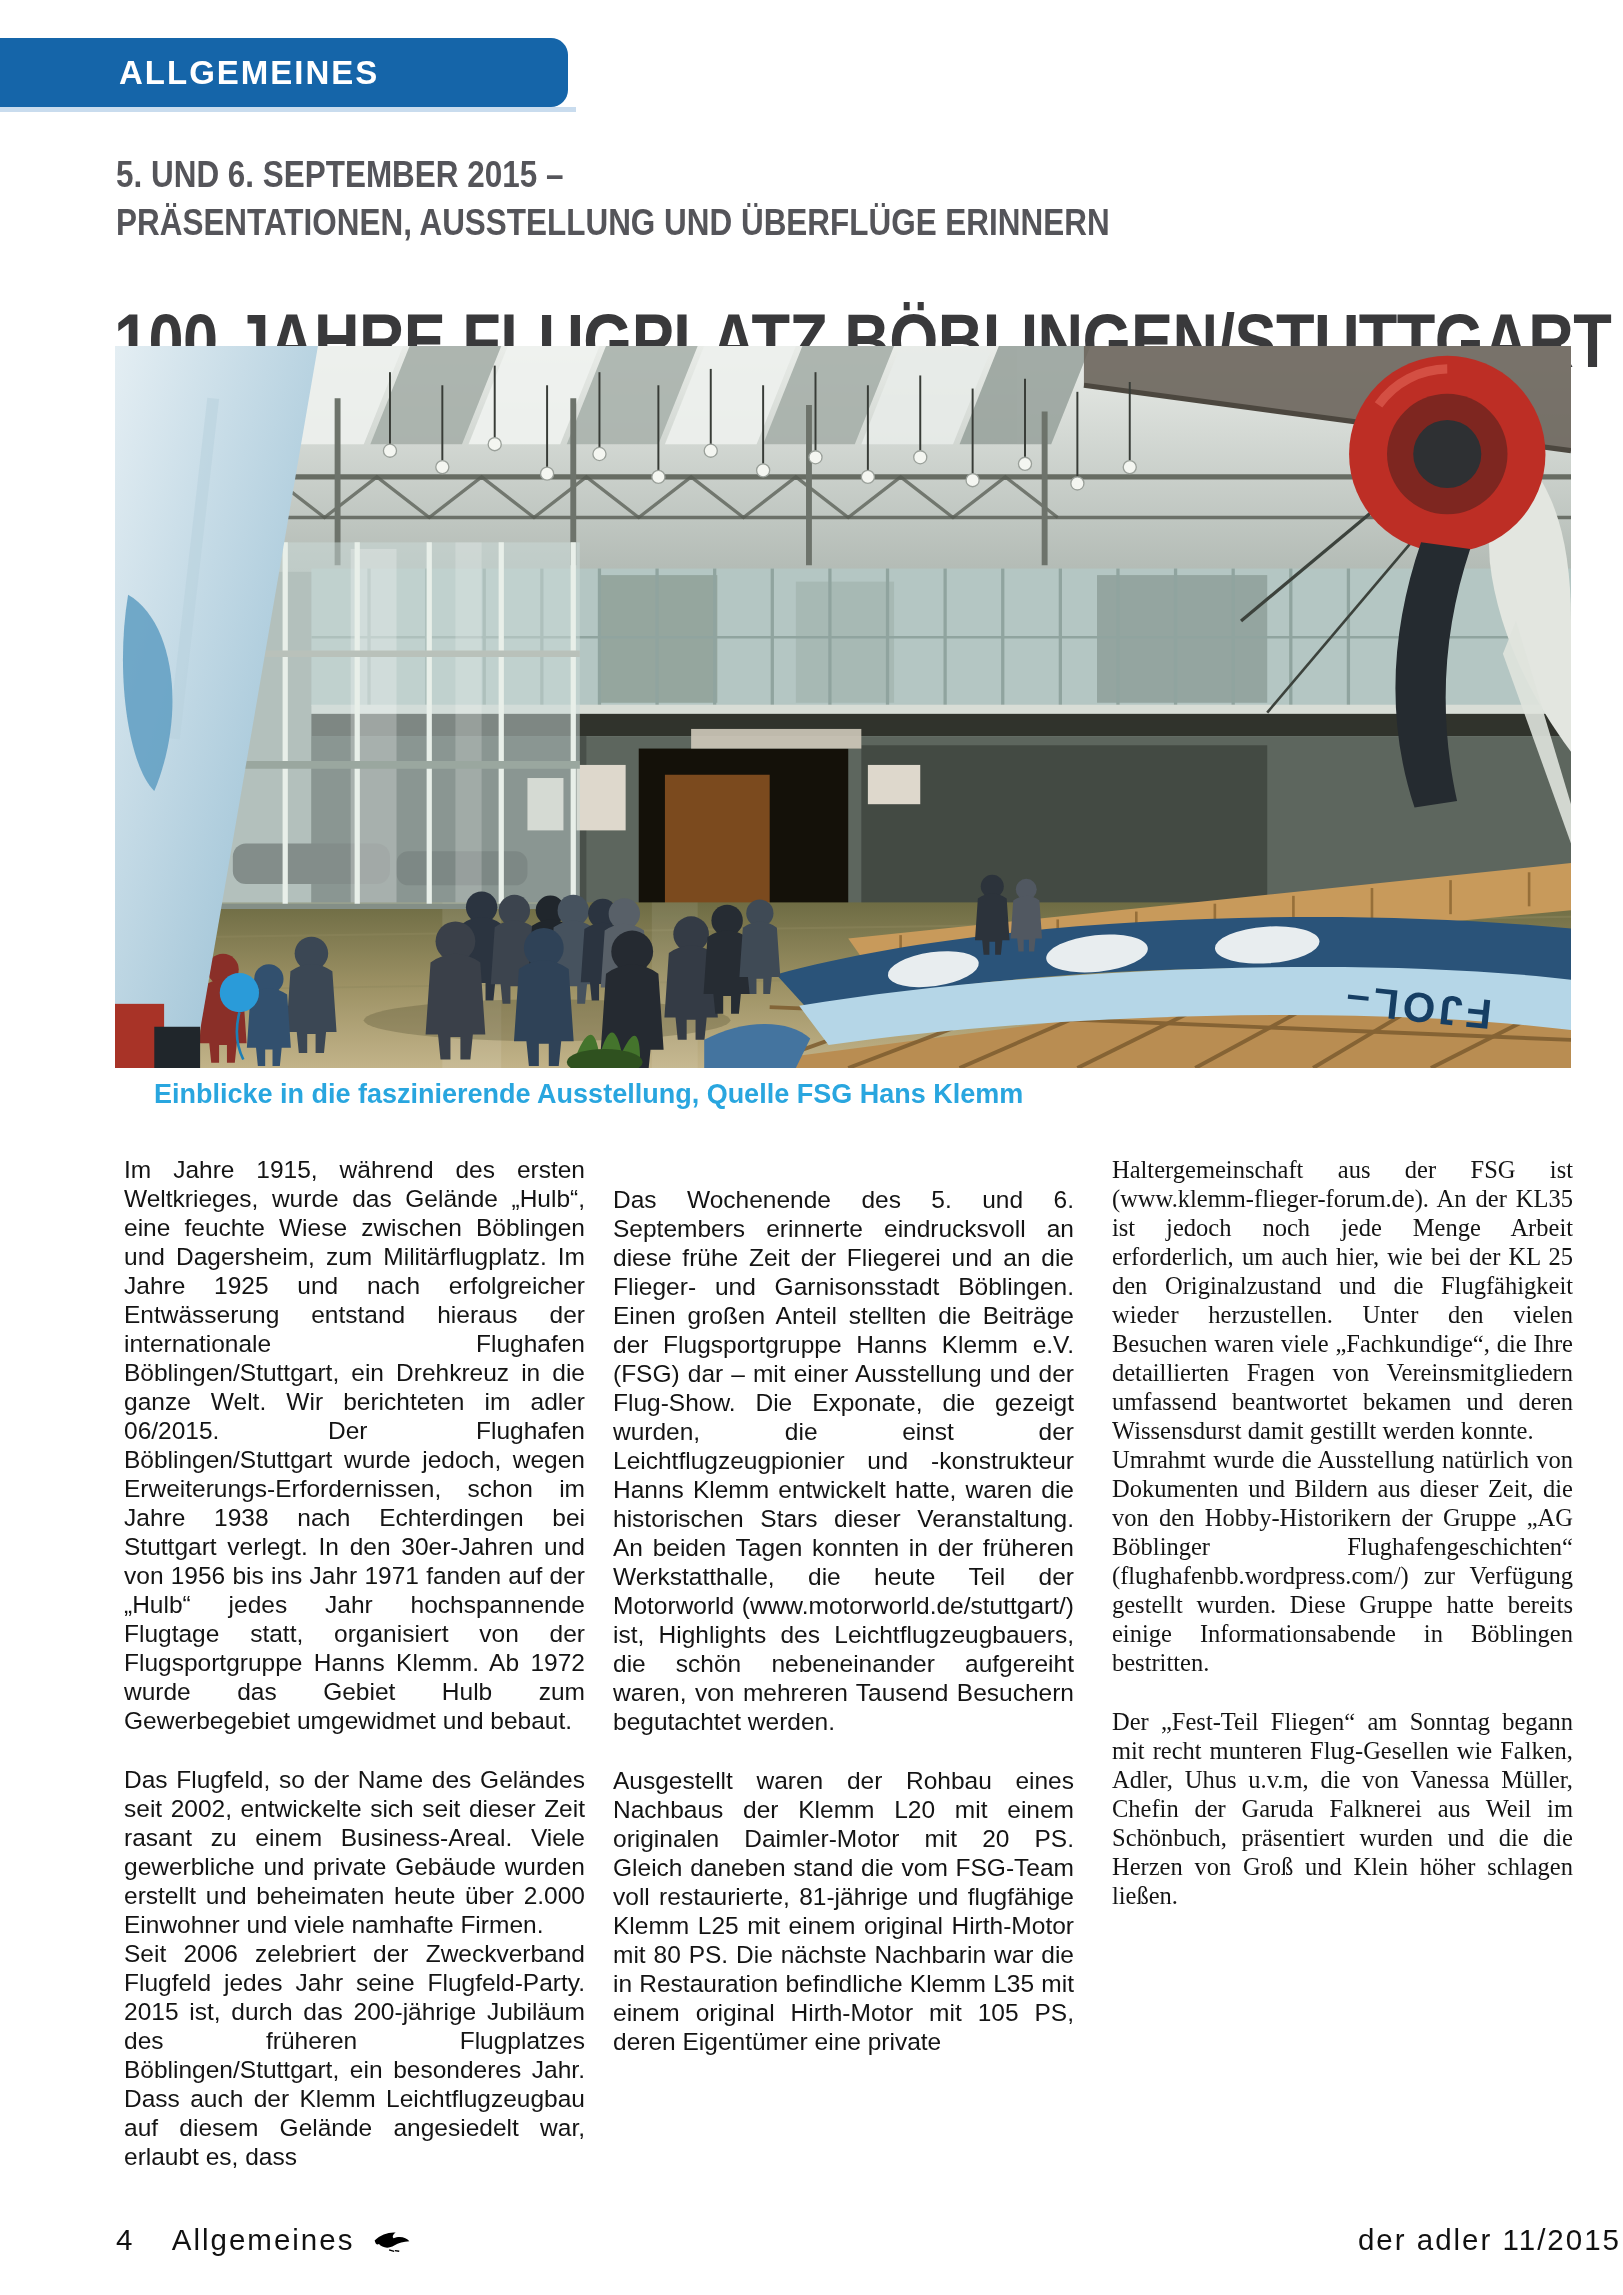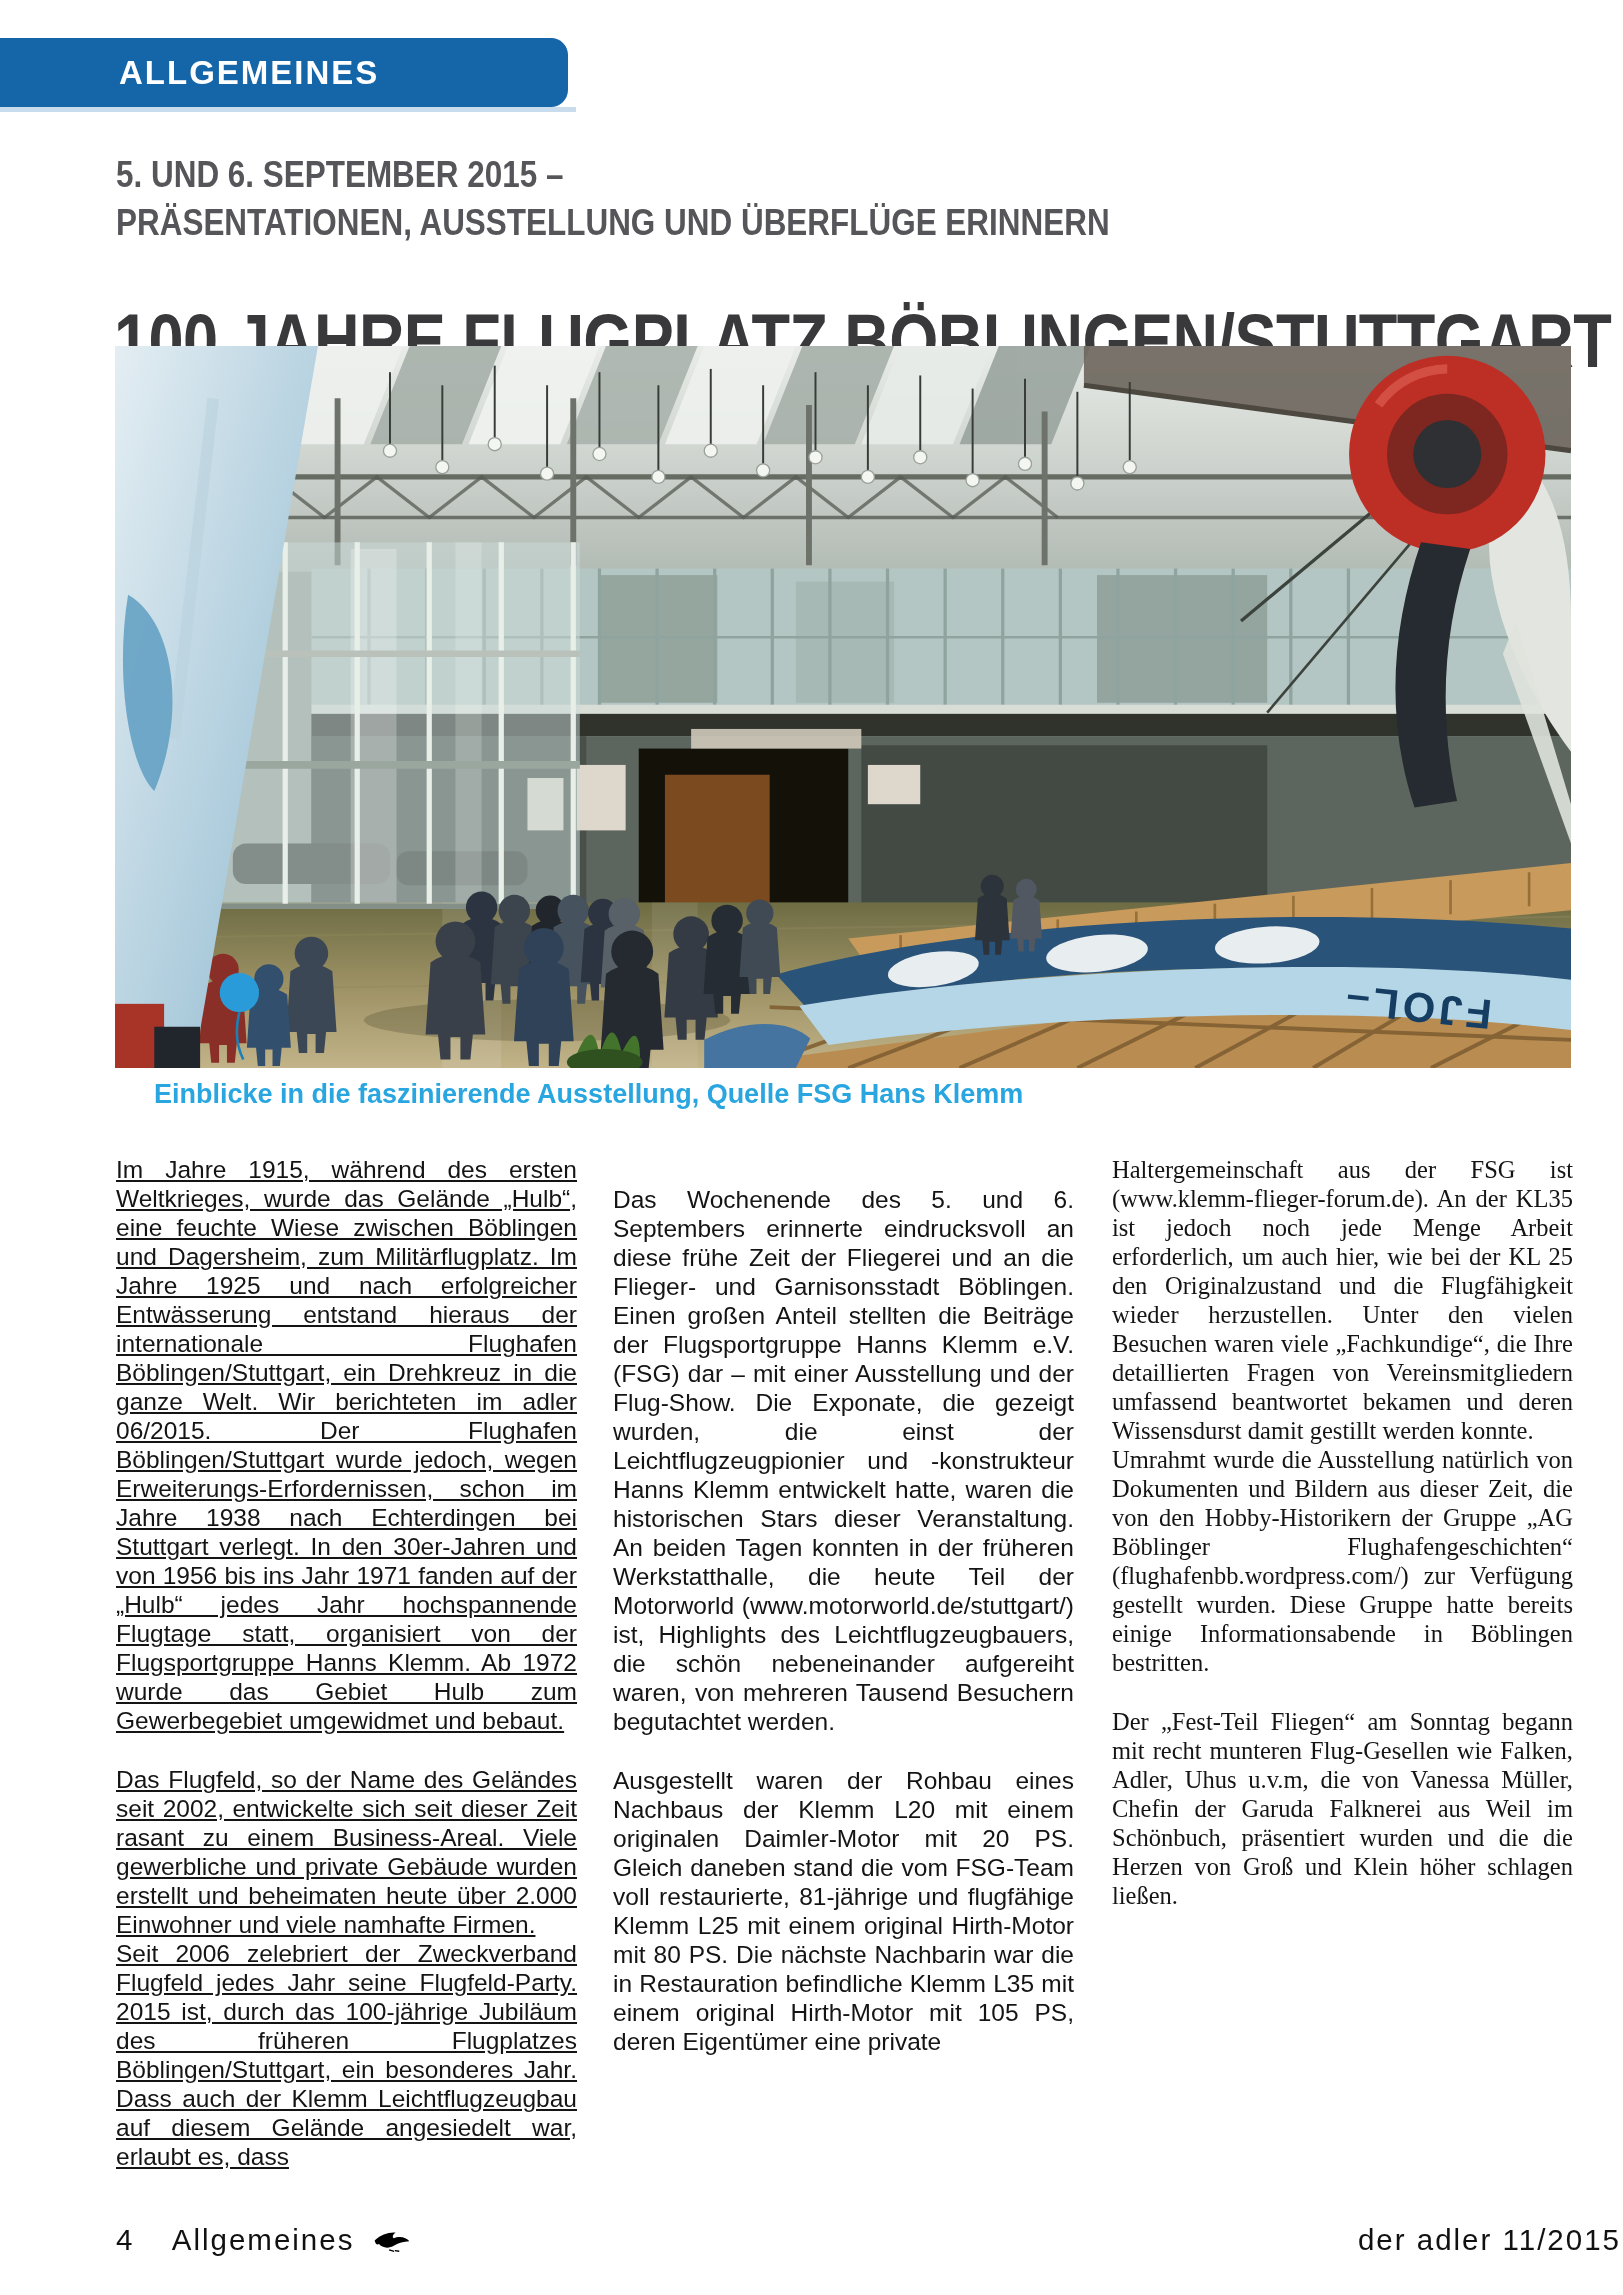--- a/index.html
+++ b/index.html
@@ -14,21 +14,21 @@
   
   .kicker{position:absolute;left:116px;top:151px;transform:scaleX(.85);transform-origin:0 0;color:#55555a;}
   .kicker div{font-size:37px;line-height:48px;font-weight:700;white-space:nowrap;}
   .title{position:absolute;left:114px;top:250px;font-size:76px;line-height:80px;font-weight:700;color:#39393b;transform:scaleX(.83);transform-origin:0 0;letter-spacing:-0.7px;white-space:nowrap;}
   
   .photo-wrap{position:absolute;left:115px;top:346px;width:1456px;height:722px;overflow:hidden;background:#9aa49f;}
   .photo-wrap svg{display:block;width:100%;height:100%;}
   .caption{position:absolute;left:116px;top:1079px;font-size:27px;font-weight:700;color:#29a6df;white-space:nowrap;margin-left:38px;}
   
   .col{position:absolute;top:1155px;width:461px;font-size:24.5px;line-height:29px;text-align:justify;color:#141414;}
-  .col-1{left:116px;text-decoration:underline;} .col-2{left:613px;} .col-3{left:1112px;font-family:Liberation Serif, serif;}
+  .col-1{left:124px;} .col-2{left:613px;} .col-3{left:1112px;font-family:Liberation Serif, serif;}
   .pb{margin:0;text-align:justify;}
   .pb.gap{margin-top:30px;}
   
   .footer-left{position:absolute;left:116px;top:2223px;font-size:29.5px;color:#111;display:flex;align-items:center;}
   .footer-page-number{letter-spacing:1.3px;}
   .footer-section{margin-left:38px;letter-spacing:2px;}
   .footer-eagle{margin-left:18.3px;width:38px;height:27.5px;}
   .footer-right{position:absolute;right:42px;top:2223px;font-size:29.5px;color:#111;letter-spacing:2px;white-space:nowrap;}
 </style>
 </head>
@@ -291,21 +291,21 @@
         <rect x="60" y="1040" width="70" height="63" fill="#20262b"></rect>
       </g>
     </svg>
   </div>
 
   <div class="caption">Einblicke in die faszinierende Ausstellung, Quelle FSG Hans Klemm</div>
 
   <div class="col col-1">
     <p class="pb">Im Jahre 1915, während des ersten Weltkrieges, wurde das Gelände „Hulb“, eine feuchte Wiese zwischen Böblingen und Dagersheim, zum Militärflugplatz. Im Jahre 1925 und nach erfolgreicher Entwässerung entstand hieraus der internationale Flughafen Böblingen/Stuttgart, ein Drehkreuz in die ganze Welt. Wir berichteten im adler 06/2015. Der Flughafen Böblingen/Stuttgart wurde jedoch, wegen Erweiterungs-Erfordernissen, schon im Jahre 1938 nach Echterdingen bei Stuttgart verlegt. In den 30er-Jahren und von 1956 bis ins Jahr 1971 fanden auf der „Hulb“ jedes Jahr hochspannende Flugtage statt, organisiert von der Flugsportgruppe Hanns Klemm. Ab 1972 wurde das Gebiet Hulb zum Gewerbegebiet umgewidmet und bebaut.</p>
     <p class="pb gap">Das Flugfeld, so der Name des Geländes seit 2002, entwickelte sich seit dieser Zeit rasant zu einem Business-Areal. Viele gewerbliche und private Gebäude wurden erstellt und beheimaten heute über 2.000 Einwohner und viele namhafte Firmen.</p>
-    <p class="pb">Seit 2006 zelebriert der Zweckverband Flugfeld jedes Jahr seine Flugfeld-Party. 2015 ist, durch das 100-jährige Jubiläum des früheren Flugplatzes Böblingen/Stuttgart, ein besonderes Jahr. Dass auch der Klemm Leichtflugzeugbau auf diesem Gelände angesiedelt war, erlaubt es, dass</p>
+    <p class="pb">Seit 2006 zelebriert der Zweckverband Flugfeld jedes Jahr seine Flugfeld-Party. 2015 ist, durch das 200-jährige Jubiläum des früheren Flugplatzes Böblingen/Stuttgart, ein besonderes Jahr. Dass auch der Klemm Leichtflugzeugbau auf diesem Gelände angesiedelt war, erlaubt es, dass</p>
   </div>
   <div class="col col-2">
     <p class="pb gap">Das Wochenende des 5. und 6. Septembers erinnerte eindrucksvoll an diese frühe Zeit der Fliegerei und an die Flieger- und Garnisonsstadt Böblingen. Einen großen Anteil stellten die Beiträge der Flugsportgruppe Hanns Klemm e.V. (FSG) dar – mit einer Ausstellung und der Flug-Show. Die Exponate, die gezeigt wurden, die einst der Leichtflugzeugpionier und -konstrukteur Hanns Klemm entwickelt hatte, waren die historischen Stars dieser Veranstaltung. An beiden Tagen konnten in der früheren Werkstatthalle, die heute Teil der Motorworld (www.motorworld.de/stuttgart/) ist, Highlights des Leichtflugzeugbauers, die schön nebeneinander aufgereiht waren, von mehreren Tausend Besuchern begutachtet werden.</p>
     <p class="pb gap">Ausgestellt waren der Rohbau eines Nachbaus der Klemm L20 mit einem originalen Daimler-Motor mit 20 PS. Gleich daneben stand die vom FSG-Team voll restaurierte, 81-jährige und flugfähige Klemm L25 mit einem original Hirth-Motor mit 80 PS. Die nächste Nachbarin war die in Restauration befindliche Klemm L35 mit einem original Hirth-Motor mit 105 PS, deren Eigentümer eine private</p>
   </div>
   <div class="col col-3">
     <p class="pb">Haltergemeinschaft aus der FSG ist (www.klemm-flieger-forum.de). An der KL35 ist jedoch noch jede Menge Arbeit erforderlich, um auch hier, wie bei der KL 25 den Originalzustand und die Flugfähigkeit wieder herzustellen. Unter den vielen Besuchen waren viele „Fachkundige“, die Ihre detaillierten Fragen von Vereinsmitgliedern umfassend beantwortet bekamen und deren Wissensdurst damit gestillt werden konnte.</p>
     <p class="pb">Umrahmt wurde die Ausstellung natürlich von Dokumenten und Bildern aus dieser Zeit, die von den Hobby-Historikern der Gruppe „AG Böblinger Flughafengeschichten“ (flughafenbb.wordpress.com/) zur Verfügung gestellt wurden. Diese Gruppe hatte bereits einige Informationsabende in Böblingen bestritten.</p>
     <p class="pb gap">Der „Fest-Teil Fliegen“ am Sonntag begann mit recht munteren Flug-Gesellen wie Falken, Adler, Uhus u.v.m, die von Vanessa Müller, Chefin der Garuda Falknerei aus Weil im Schönbuch, präsentiert wurden und die die Herzen von Groß und Klein höher schlagen ließen.</p>
   </div>

